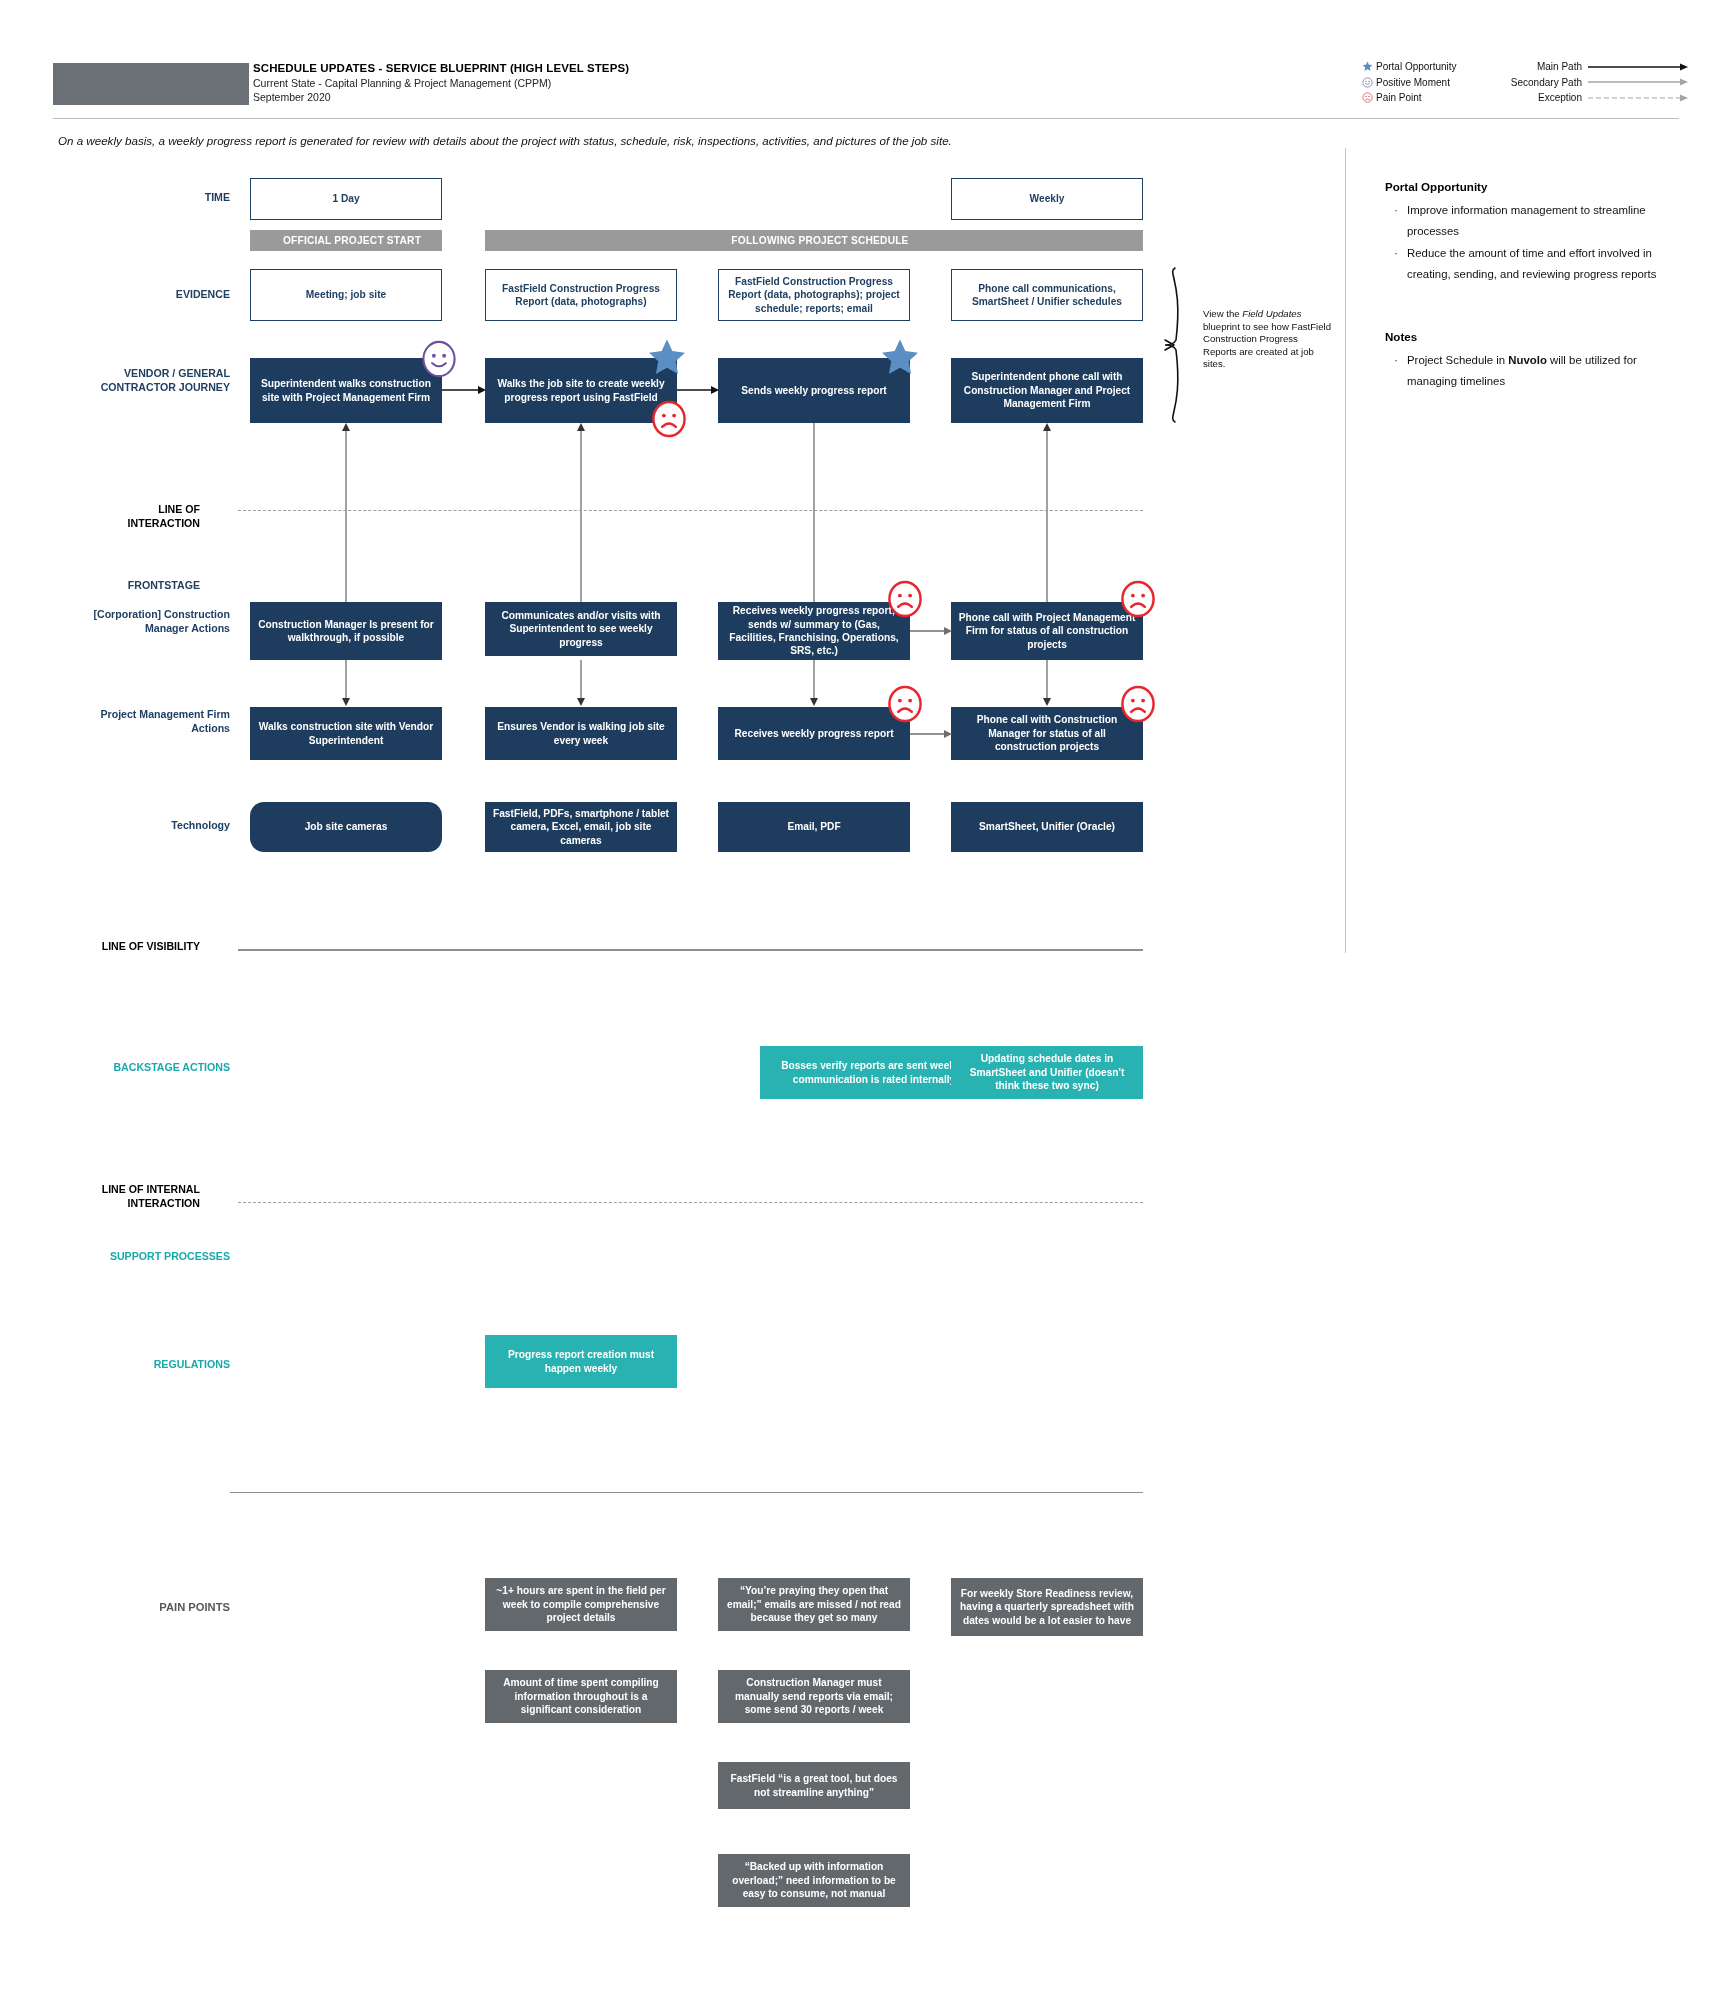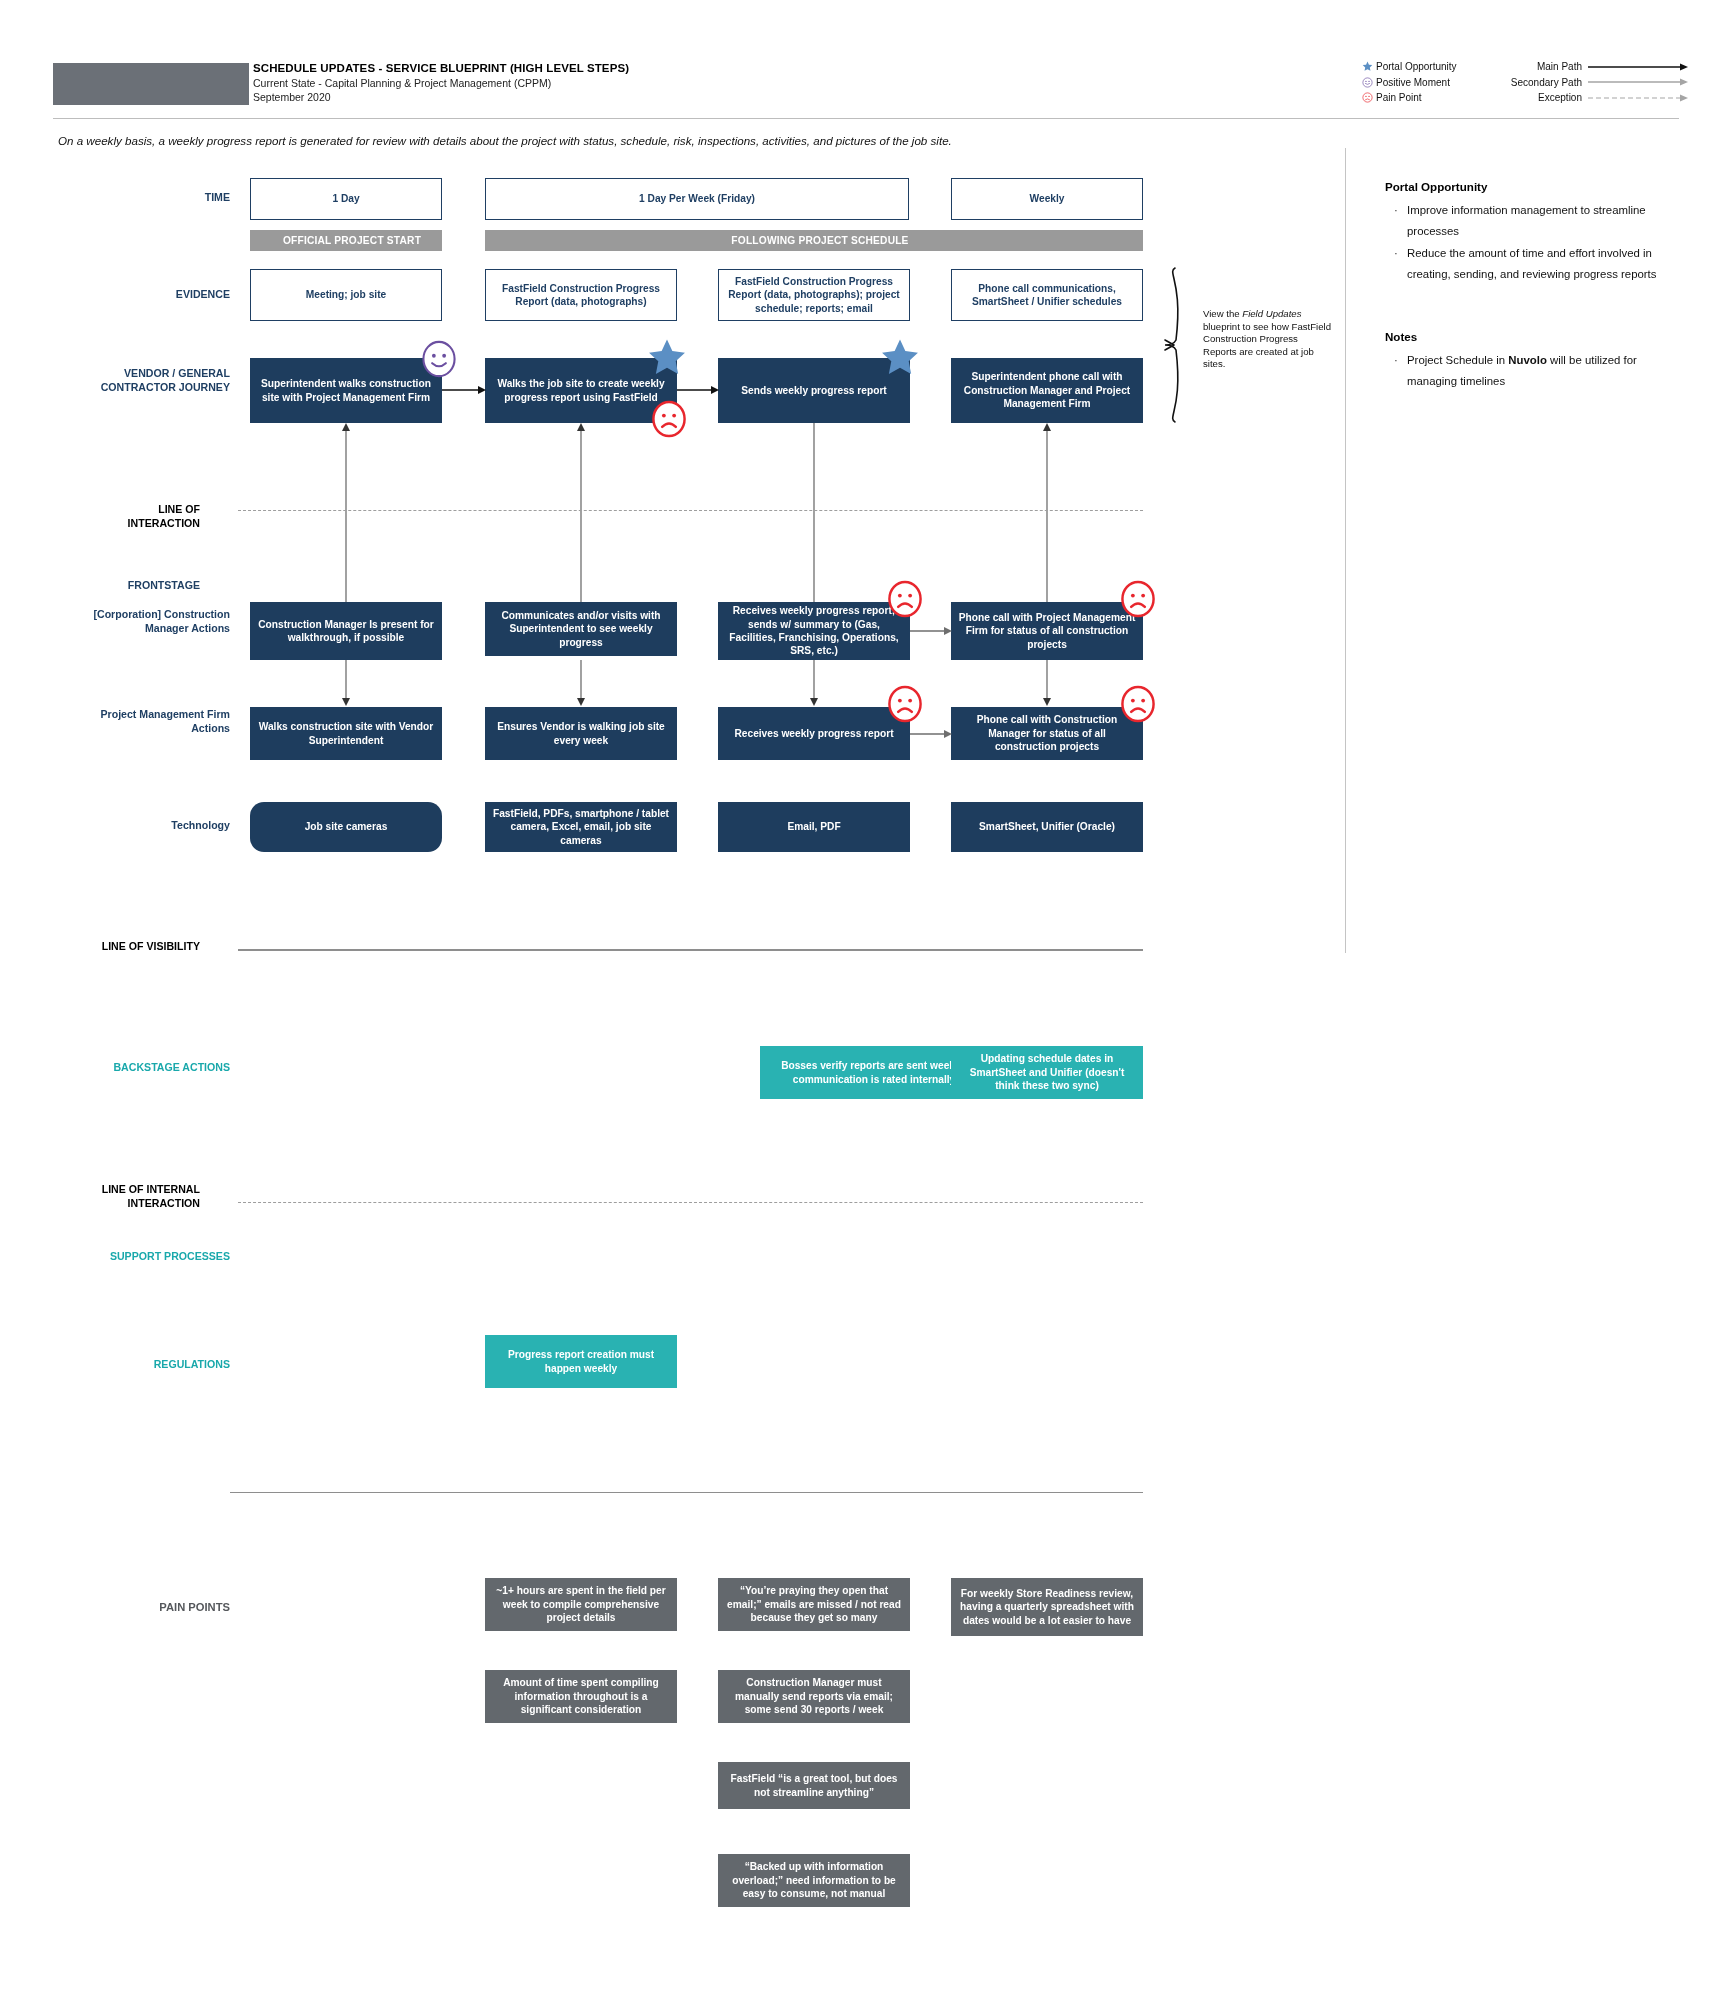--- a/index.html
+++ b/index.html
@@ -200,21 +200,20 @@
   <div class="rlabel navy" style="left:80px; top:707px; width:150px;">Project Management Firm Actions</div>
   <div class="rlabel navy" style="left:100px; top:818px; width:130px;">Technology</div>
   <div class="rlabel black" style="left:90px; top:939px; width:110px;">LINE OF VISIBILITY</div>
   <div class="rlabel teal" style="left:90px; top:1060px; width:140px;">BACKSTAGE ACTIONS</div>
   <div class="rlabel black" style="left:90px; top:1182px; width:110px;">LINE OF INTERNAL INTERACTION</div>
   <div class="rlabel teal" style="left:90px; top:1249px; width:140px;">SUPPORT PROCESSES</div>
   <div class="rlabel teal" style="left:90px; top:1357px; width:140px;">REGULATIONS</div>
   <div class="rlabel gray" style="left:90px; top:1600px; width:140px; font-size:11.2px;">PAIN POINTS</div>
 
   <div class="box outline" style="left:250px; top:178px; width:192px; height:42px;">1 Day</div>
-  <div class="box outline" style="left:485px; top:178px; width:424px; height:42px;">1 Day Per Week (Friday)</div>
   <div class="box outline" style="left:951px; top:178px; width:192px; height:42px;">Weekly</div>
 
   <div class="box gray" style="left:250px; top:230px; width:192px; height:21px;">OFFICIAL PROJECT START</div>
   <div class="box gray" style="left:485px; top:230px; width:658px; height:21px;">FOLLOWING PROJECT SCHEDULE</div>
 
   <div class="box outline" style="left:250px; top:269px; width:192px; height:52px;">Meeting; job site</div>
   <div class="box outline" style="left:485px; top:269px; width:192px; height:52px;">FastField Construction Progress Report (data, photographs)</div>
   <div class="box outline" style="left:718px; top:269px; width:192px; height:52px;">FastField Construction Progress Report (data, photographs); project schedule; reports; email</div>
   <div class="box outline" style="left:951px; top:269px; width:192px; height:52px;">Phone call communications, SmartSheet / Unifier schedules</div>
 

